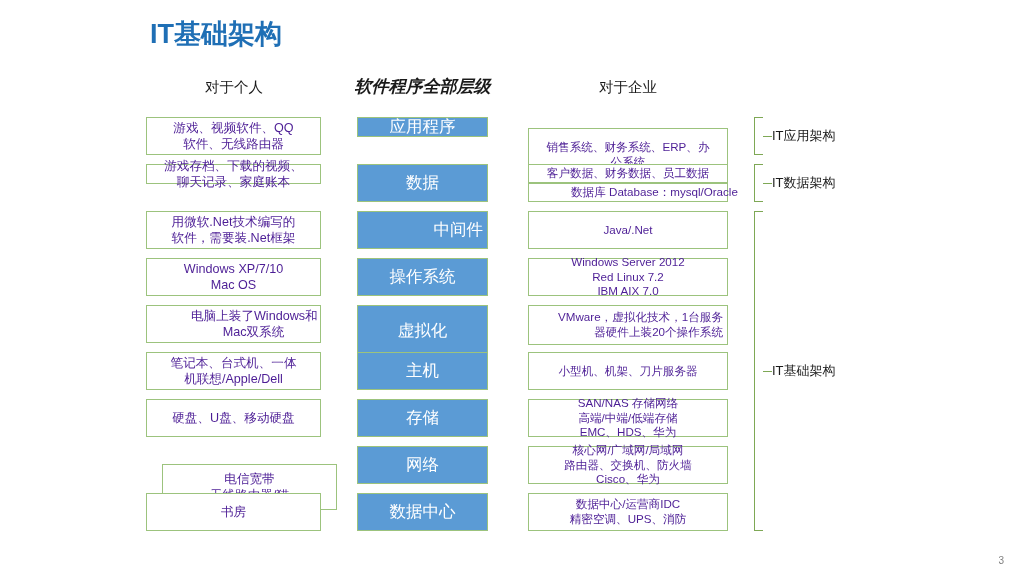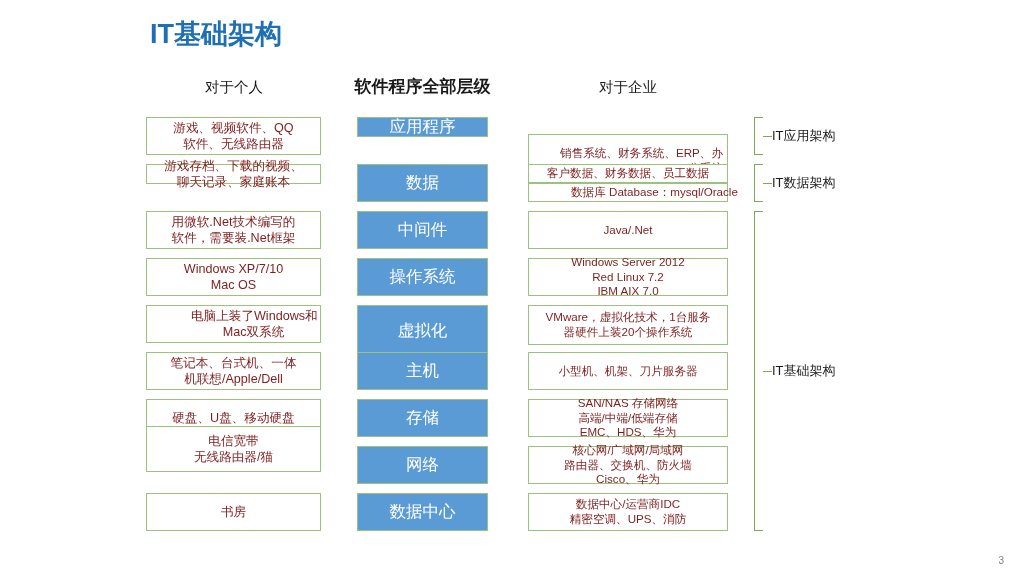--- a/index.html
+++ b/index.html
@@ -42,39 +42,40 @@
     top: 78px;
     width: 172px;
     font-size: 14.5px;
   }
   #header-layers {
     left: 335px;
     top: 75px;
     width: 175px;
     font-size: 17px;
     font-weight: bold;
+    font-style: italic;
   }
   #header-enterprise {
     left: 528px;
     top: 78px;
     width: 200px;
     font-size: 14.5px;
   }
 
   
   .box {
     position: absolute;
     border: 1px solid #9CC37D;
     background: #ffffff;
     display: flex;
     align-items: center;
     justify-content: center;
     text-align: center;
     line-height: 1.28;
-    color: #7f1d1d;
+    color: #4c1d95;
     padding: 1px 4px;
   }
 
   .box-left {
     left: 146px;
     width: 175px;
     font-size: 12.6px;
   }
 
   .box-center {
@@ -181,40 +182,40 @@
       <span class="lines">
         <span>笔记本、台式机、一体</span>
         <span>机联想/Apple/Dell</span>
       </span>
     </div>
     <div class="box box-left" style="top: 399px; height: 38px;">
       <span class="lines">
         <span>硬盘、U盘、移动硬盘</span>
       </span>
     </div>
-    <div class="box box-left" style="top: 426px; height: 46px;">
+    <div class="box box-left" style="top: 464px; height: 46px; margin-left: 16px;">
       <span class="lines">
         <span>电信宽带</span>
         <span>无线路由器/猫</span>
       </span>
     </div>
     <div class="box box-left" style="top: 493px; height: 38px;">
       <span class="lines">
         <span>书房</span>
       </span>
     </div>
   </div>
 <div id="layer-column">
     <div class="box box-center" style="top: 117px; height: 20px; background: rgb(91, 155, 213);">
       <span>应用程序</span>
     </div>
     <div class="box box-center" style="top: 164px; height: 38px; background: rgb(91, 155, 213);">
       <span>数据</span>
     </div>
-    <div class="box box-center" style="top: 211px; height: 38px; background: rgb(91, 155, 213);">
+    <div class="box box-center" style="top: 211px; height: 38px; background: rgb(91, 155, 213); justify-content: flex-end;">
       <span>中间件</span>
     </div>
     <div class="box box-center" style="top: 258px; height: 38px; background: rgb(91, 155, 213);">
       <span>操作系统</span>
     </div>
     <div class="box box-center" style="top: 305px; height: 52px; background: rgb(91, 155, 213);">
       <span>虚拟化</span>
     </div>
     <div class="box box-center" style="top: 352px; height: 38px; background: rgb(91, 155, 213);">
       <span>主机</span>
@@ -223,21 +224,21 @@
       <span>存储</span>
     </div>
     <div class="box box-center" style="top: 446px; height: 38px; background: rgb(91, 155, 213);">
       <span>网络</span>
     </div>
     <div class="box box-center" style="top: 493px; height: 38px; background: rgb(91, 155, 213);">
       <span>数据中心</span>
     </div>
   </div>
 <div id="enterprise-column">
-    <div class="box box-right" style="top: 134px; height: 54px; text-align: right;">
+    <div class="box box-right" style="top: 128px; height: 54px;">
       <span class="lines">
         <span>销售系统、财务系统、ERP、办</span>
         <span>公系统</span>
       </span>
     </div>
     <div class="box box-right" style="top: 164px; height: 19px;">
       <span class="lines">
         <span>客户数据、财务数据、员工数据</span>
       </span>
     </div>
@@ -251,21 +252,21 @@
         <span>Java/.Net</span>
       </span>
     </div>
     <div class="box box-right" style="top: 258px; height: 38px;">
       <span class="lines">
         <span>Windows Server 2012</span>
         <span>Red Linux 7.2</span>
         <span>IBM AIX 7.0</span>
       </span>
     </div>
-    <div class="box box-right" style="top: 305px; height: 40px;">
+    <div class="box box-right" style="top: 305px; height: 40px; text-align: right;">
       <span class="lines">
         <span>VMware，虚拟化技术，1台服务</span>
         <span>器硬件上装20个操作系统</span>
       </span>
     </div>
     <div class="box box-right" style="top: 352px; height: 38px;">
       <span class="lines">
         <span>小型机、机架、刀片服务器</span>
       </span>
     </div>

